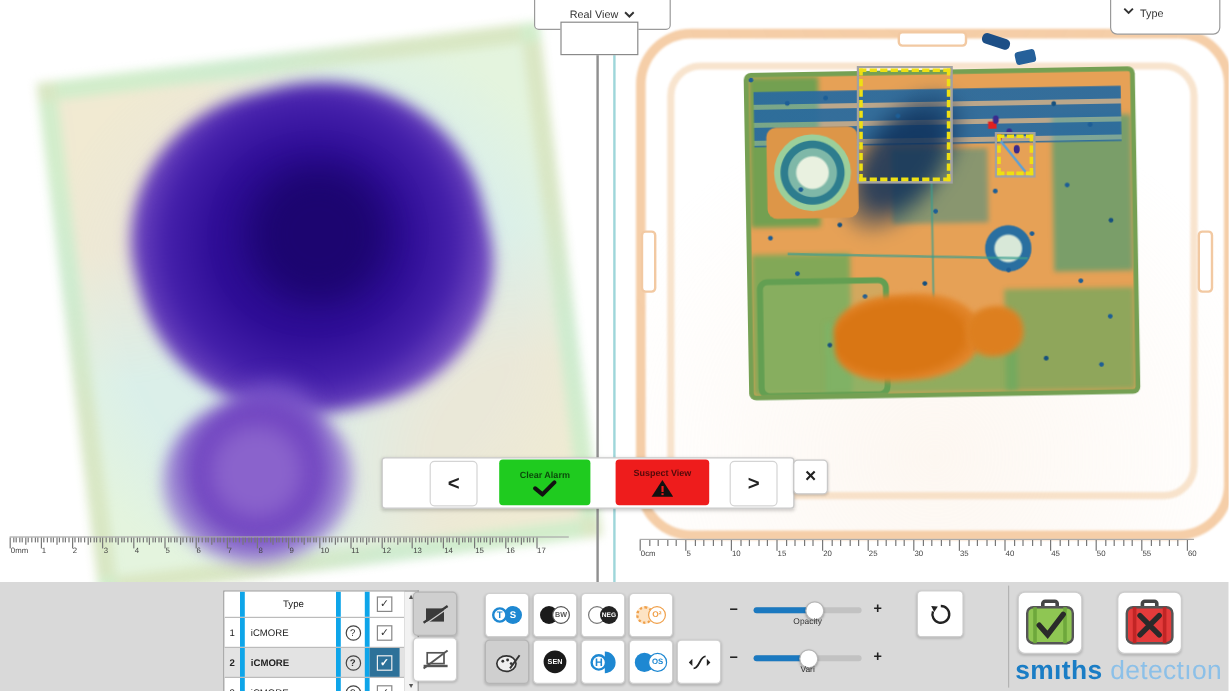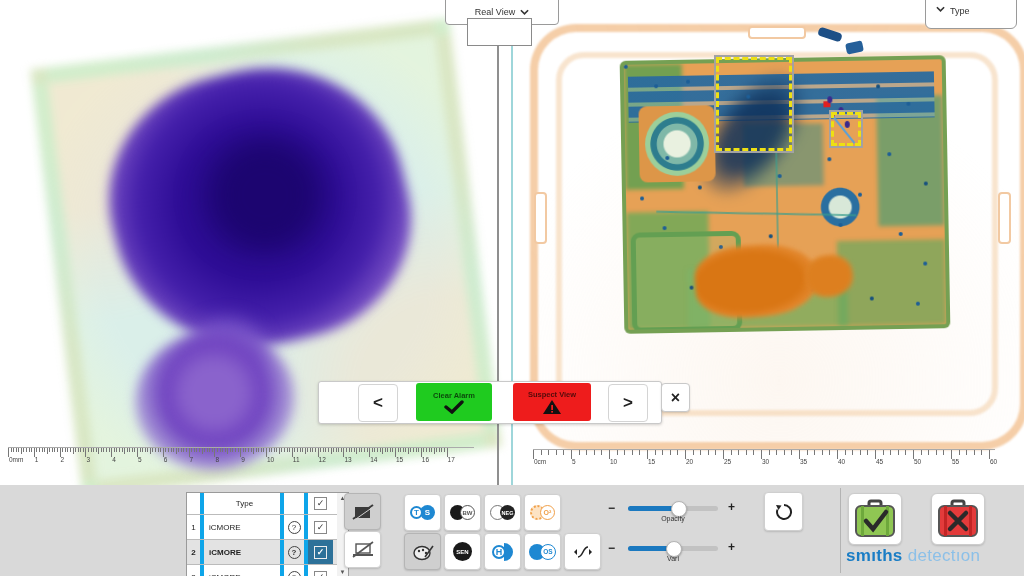--- a/index.html
+++ b/index.html
@@ -132,21 +132,21 @@
   .sl-sign{position:absolute;font-size:12px;font-weight:bold;color:#222;}
   .sl-track{position:absolute;width:90px;height:5px;background:#c2c2c2;border-radius:3px;}
   .sl-fill{position:absolute;left:0;top:0;height:5px;background:#1b79c0;border-radius:3px;}
   .sl-handle{position:absolute;top:-5px;width:14px;height:14px;border-radius:50%;background:#fff;
     border:1px solid #b5b5b5;box-shadow:0 1px 2px rgba(0,0,0,.3);margin-left:-7px;}
   .sl-label{position:absolute;font-size:7px;color:#333;width:90px;text-align:center;}
   #bb-divider{position:absolute;left:840px;top:3px;width:1px;height:85px;background:#b3b3b3;}
   
   .case-btn{position:absolute;width:52px;height:50px;background:#fff;border:1px solid #ccc;border-radius:6px;
     display:flex;align-items:center;justify-content:center;box-shadow:0 1px 2px rgba(0,0,0,.15);}
-  #logo{position:absolute;left:846px;top:61px;font-size:17px;letter-spacing:.3px;}
+  #logo{position:absolute;left:846px;top:61px;font-size:22px;letter-spacing:.3px;}
   #logo .b1{font-weight:bold;}
 </style>
 </head>
 <body>
 
 <div id="screen">
 
   <div style="position:absolute;left:0;top:0;width:497px;height:485px;">
     <div class="bag-bg"></div>
     <div class="blob-main"></div>

